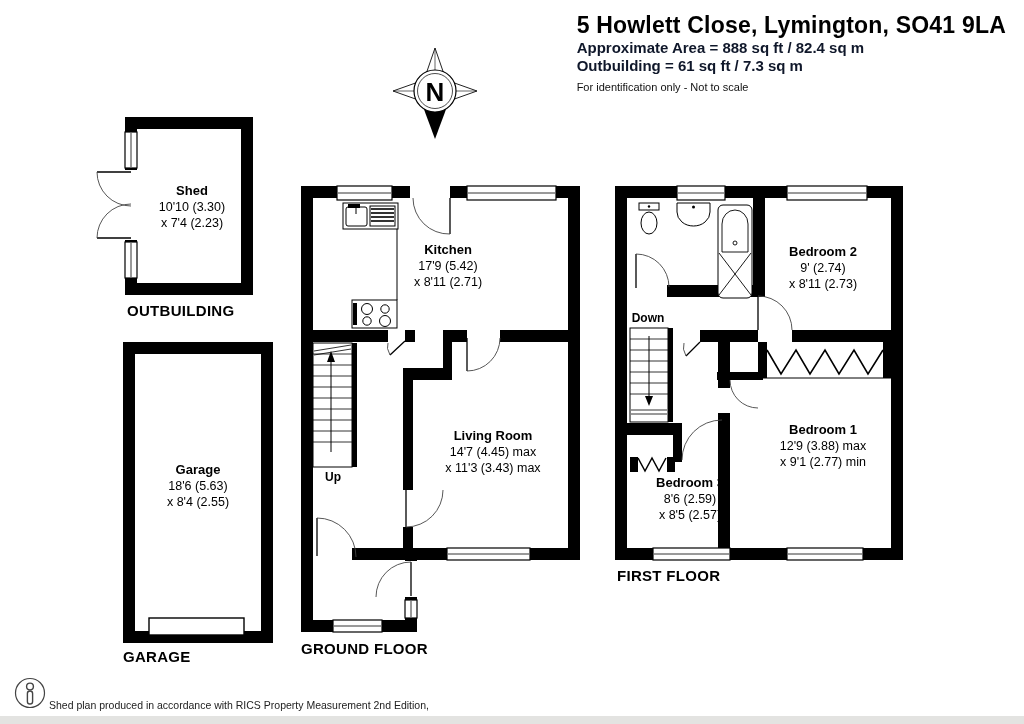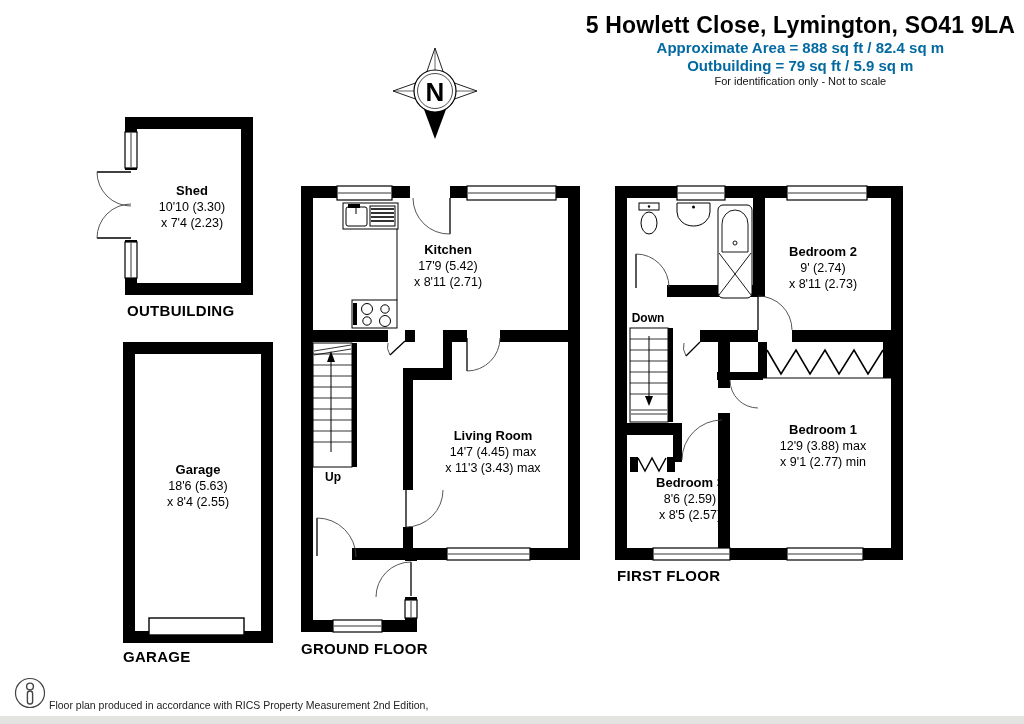--- a/index.html
+++ b/index.html
@@ -1,21 +1,21 @@
 <!DOCTYPE html>
 <html><head>
 <meta charset="utf-8">
 <style>
   html,body{margin:0;padding:0;background:#fff;}
   .stage{position:relative;width:1024px;height:724px;background:#ffffff;overflow:hidden;
          font-family:"Liberation Sans",sans-serif;color:#000;}
-  .header{position:absolute;top:12px;right:9px;text-align:center;}
+  .header{position:absolute;top:12px;right:18px;text-align:left;}
   .header .address{font-size:23px;font-weight:bold;line-height:27px;letter-spacing:0.2px;}
-  .header .area-line{font-size:15px;font-weight:bold;line-height:18px;color:#0369a1;}
-  .header .disclaimer{font-size:11px;font-weight:normal;color:#111;}
+  .header .area-line{font-size:15px;font-weight:bold;line-height:18px;color:#0f172a;}
+  .header .disclaimer{font-size:11px;font-weight:normal;margin-top:6px;color:#111;}
   .footer{position:absolute;left:49px;top:672px;font-size:10.5px;line-height:13.5px;color:#222;white-space:pre-wrap;}
   .footer-logo{position:absolute;left:13px;top:675px;}
   .bottom-bar{position:absolute;left:0;bottom:0;width:1024px;height:8px;background:#e3e3e1;}
   svg{position:absolute;left:0;top:0;}
   svg text{font-family:"Liberation Sans",sans-serif;fill:#000;}
   .room-name{font-size:13px;font-weight:bold;}
   .room-dim{font-size:12.5px;}
   .floor-label{font-size:15px;font-weight:bold;letter-spacing:0.3px;}
   .updown-label{font-size:12px;font-weight:bold;}
   .wall{fill:#000;}
@@ -26,21 +26,21 @@
   .fix{stroke:#000;stroke-width:1;fill:#fff;}
 </style>
 </head>
 <body>
 
 <div class="stage">
 
   <div class="header">
     <div class="address">5 Howlett Close, Lymington, SO41 9LA</div>
     <div class="area-line">Approximate Area = 888 sq ft / 82.4 sq m</div>
-    <div class="area-line">Outbuilding = 79 sq ft / 5.9 sq m</div>
+    <div class="area-line">Outbuilding = 61 sq ft / 7.3 sq m</div>
     <div class="disclaimer">For identification only - Not to scale</div>
   </div>
 
   <svg width="1024" height="724" viewBox="0 0 1024 724">
 
     <g>
       <polygon points="435,48 446,80 477,91 446,102 435,134 424,102 393,91 424,80" fill="#fff" stroke="#222" stroke-width="1"></polygon>
       <line x1="435" y1="48" x2="435" y2="134" stroke="#222" stroke-width="0.7"></line>
       <line x1="393" y1="91" x2="477" y2="91" stroke="#222" stroke-width="0.7"></line>
       <polygon points="422,104 448,104 435,139" fill="#000"></polygon>
@@ -317,19 +317,19 @@
       <text class="floor-label" x="617" y="581">FIRST FLOOR</text>
     </g>
   </svg>
 
   <svg class="footer-logo" width="34" height="36" viewBox="0 0 34 36">
     <circle cx="17" cy="18" r="14.5" fill="none" stroke="#444" stroke-width="1.2"></circle>
     <circle cx="17" cy="11.5" r="3.4" fill="none" stroke="#444" stroke-width="1.4"></circle>
     <rect x="14.4" y="16" width="5.2" height="13" rx="2.6" fill="none" stroke="#444" stroke-width="1.4"></rect>
   </svg>
   <div class="footer">
-    <div>Floor plan produced in accordance with RICS Property Measurement 2nd Edition,</div>
+    <div>Shed plan produced in accordance with RICS Property Measurement 2nd Edition,</div>
     
     
   </div>
 
   <div class="bottom-bar"></div>
 </div>
 
 </body></html>

